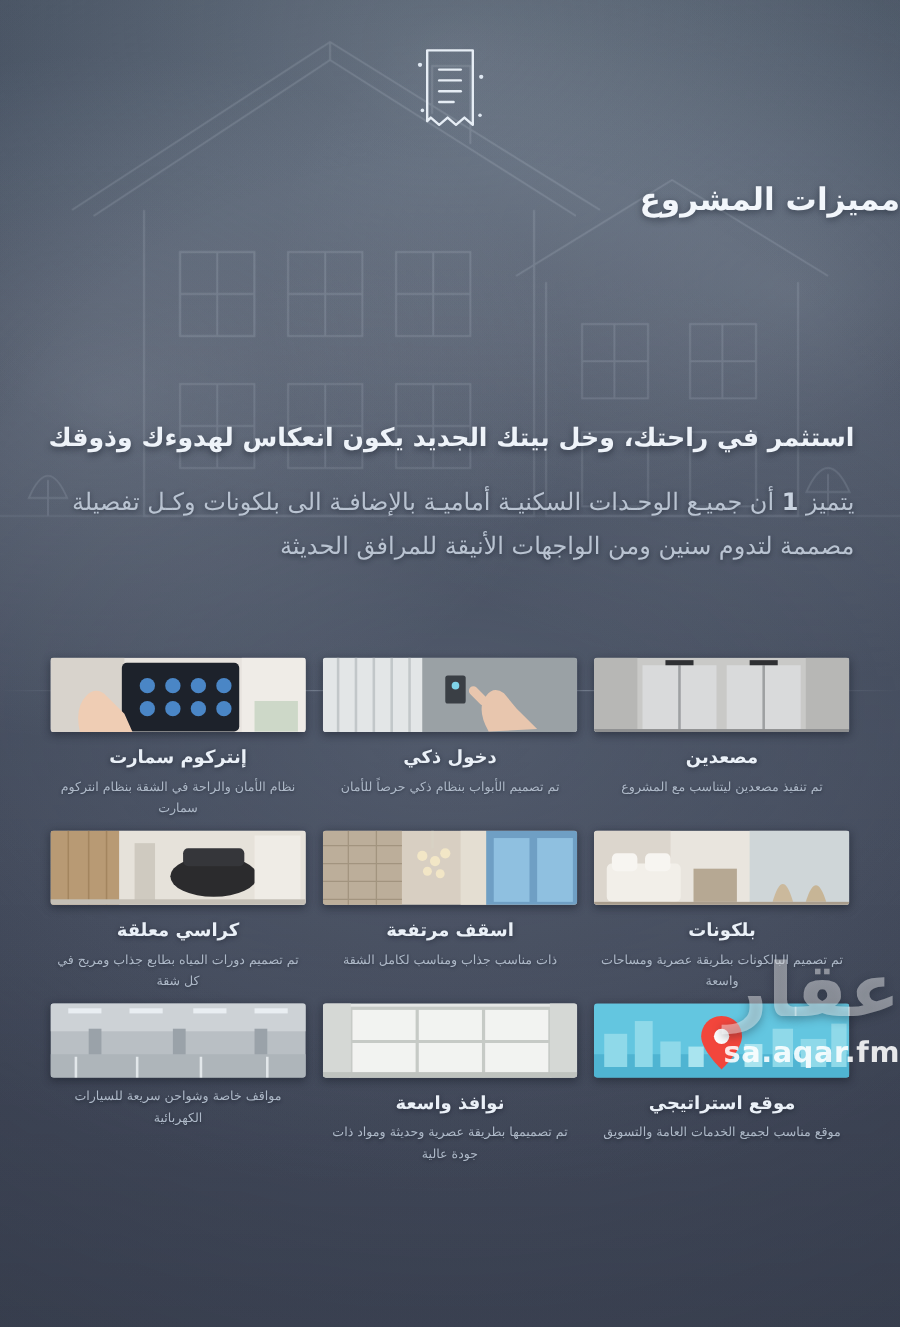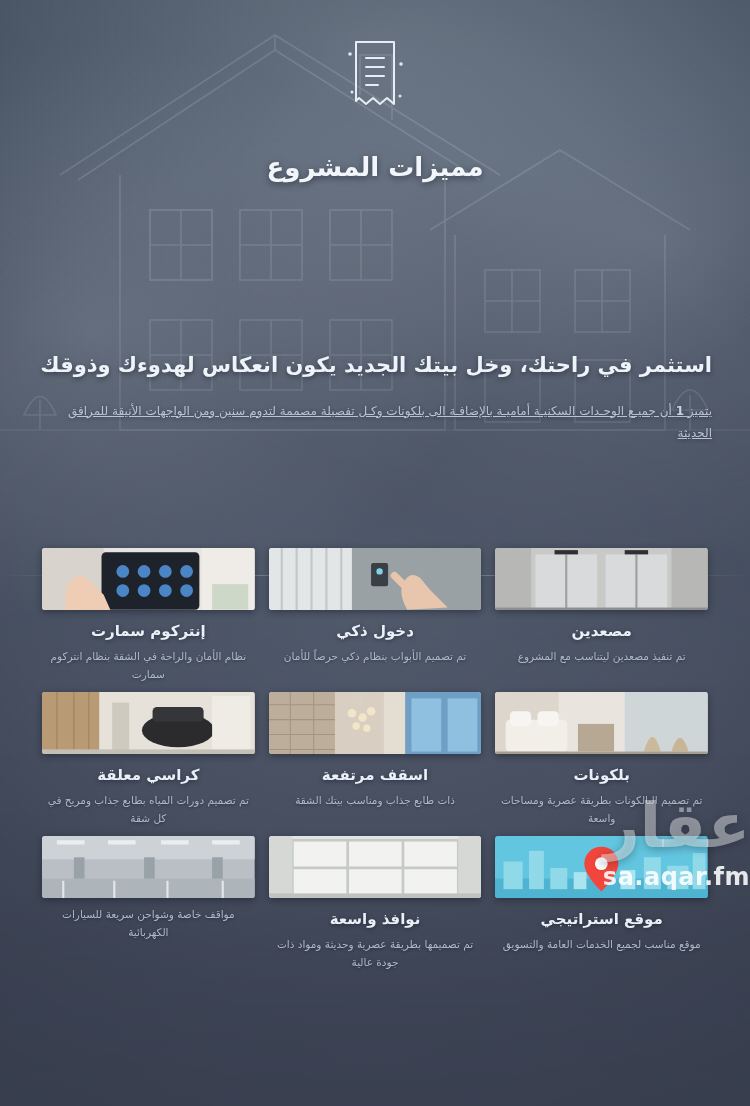--- a/index.html
+++ b/index.html
@@ -45,21 +45,21 @@
     position: absolute;
     inset: 0;
     background: radial-gradient(130% 80% at 50% 45%, rgba(0,0,0,0) 40%, rgba(20,25,36,.35) 100%);
     pointer-events: none;
   }
 
   
   .header {
     position: absolute;
     top: 34px; left: 0; right: 0;
-    text-align: center;
+    text-align: right;
     z-index: 5;
   }
   .doc-icon {
     width: 66px;
     height: 78px;
     margin: 0 auto 40px;
     position: relative;
   }
   .title {
     font-size: 26px;
@@ -80,25 +80,24 @@
   }
   .intro-head {
     font-size: 21px;
     font-weight: bold;
     color: #eef3f9;
     line-height: 1.5;
     text-shadow: 0 2px 5px rgba(18,24,36,.5);
     margin-bottom: 18px;
   }
   .intro-body {
-    font-size: 12px;
+    font-size: 20px;
     line-height: 1.85;
     color: #b9c3d1;
     text-shadow: 0 1px 4px rgba(18,24,36,.45);
-    text-decoration: underline;
   }
   .intro-body .num {
     color: #c9d3e0;
     font-weight: bold;
   }
 
   
   .divider {
     position: absolute;
     top: 575px;
@@ -371,21 +370,21 @@
         <g fill="#f2e6c6">
           <circle cx="78" cy="20" r="4"></circle>
             <circle cx="88" cy="24" r="4"></circle>
             <circle cx="96" cy="18" r="4"></circle>
           <circle cx="82" cy="32" r="3.5"></circle>
             <circle cx="92" cy="34" r="3.5"></circle>
         </g>
       </svg>
     </div>
     <div class="card-title">اسقف مرتفعة</div>
-    <div class="card-desc">ذات طابع جذاب ومناسب بيتك الشقة</div>
+    <div class="card-desc">ذات مناسب جذاب ومناسب لكامل الشقة</div>
   </div>
 
   <div class="card">
     <div class="thumb">
       <svg class="ph" viewBox="0 0 200 62" preserveAspectRatio="none">
         <rect width="200" height="62" fill="#ddd8d0"></rect>
         <rect x="0" y="0" width="54" height="62" fill="#b89a74"></rect>
         <g stroke="#a3855f" stroke-width="1.2">
           <path d="M14 0 L14 62"></path>
             <path d="M30 0 L30 62"></path>

